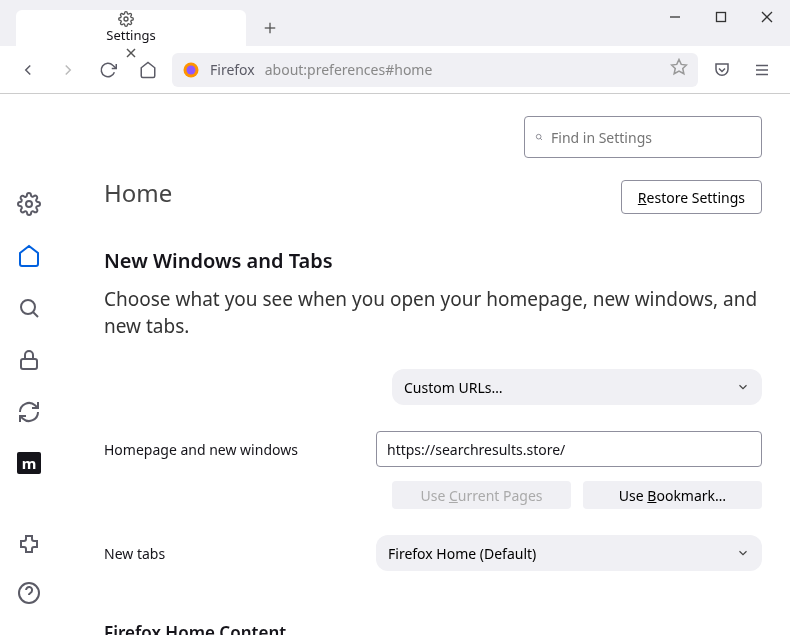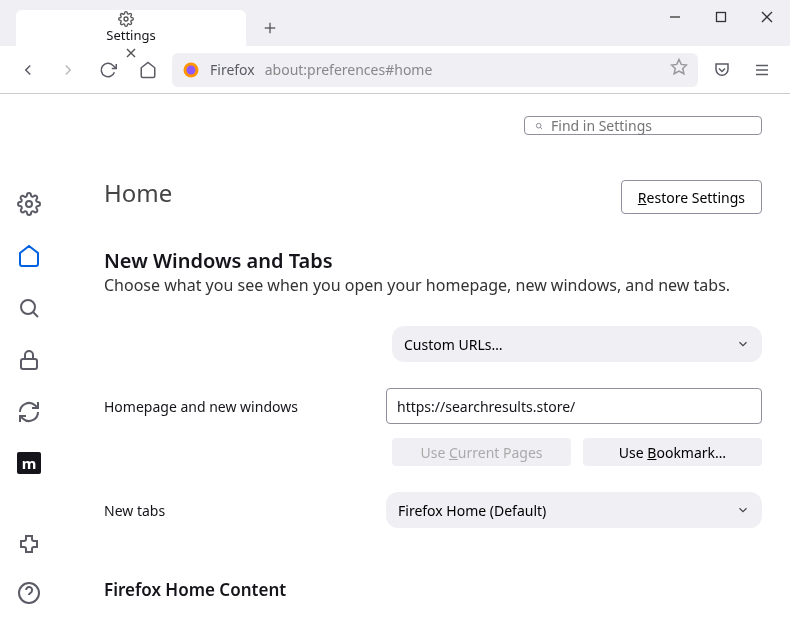--- a/index.html
+++ b/index.html
@@ -31,31 +31,31 @@
 
 .sidebar { width: 58px; display: flex; flex-direction: column; align-items: center; padding-top: 98px; gap: 28px; }
 .sideicon { width: 24px; height: 24px; color: #5b5b66; cursor: pointer; display: flex; align-items: center; justify-content: center; }
 .sideicon.active { color: #0060df; }
 .sideicon.mozilla { background: #15141a; color: #fff; width: 24px; height: 22px; font-weight: 700; font-size: 15px; border-radius: 2px; }
 
 .spacer-flex { flex: 1; }
 .sidebar-bottom { display:flex; flex-direction:column; gap:24px; padding-bottom:30px; align-items:center;}
 
 .main { flex: 1; padding: 22px 28px 0 46px; position: relative; }
-.searchbox { position: absolute; right: 28px; top: 22px; width: 238px; height: 19px; border: 1px solid #8f8f9d; border-radius: 4px; display: flex; align-items: center; padding: 0 10px; gap: 8px; }
+.searchbox { position: absolute; right: 28px; top: 22px; width: 238px; height: 42px; border: 1px solid #8f8f9d; border-radius: 4px; display: flex; align-items: center; padding: 0 10px; gap: 8px; }
 .searchbox svg { width: 14px; height: 14px; color: #5b5b66; }
 .searchbox input { border: none; outline: none; font-size: 14px; color: #5b5b66; flex:1; background:transparent; }
 .pagetitle { font-size: 24px; font-weight: 400; color: #444; margin-top: 60px; }
 .restore { position: absolute; right: 28px; top: 86px; height: 34px; border: 1px solid #8f8f9d; background:#fff; border-radius: 4px; padding: 0 16px; font-size: 14px; display:flex; align-items:center; cursor:pointer; }
 .restore .ul { text-decoration: underline; }
 
 .section-head { font-size: 20px; font-weight: 600; margin-top: 38px; color: #15141a; }
-.section-desc { font-size: 16px; color: #333; line-height: 1.4; }
-
-.row { display: flex; align-items: center; margin-top: 26px; gap: 14px; }
+.section-desc { font-size: 19px; color: #333; margin-top: 12px; line-height: 1.4; }
+
+.row { display: flex; align-items: center; margin-top: 26px; gap: 4px; }
 .row-label { width: 268px; font-size: 14px; color: #15141a; }
 .row-controls { flex: 1; display: flex; flex-direction: column; gap: 12px; }
 
 .select { height: 36px; background: #f0f0f4; border-radius: 12px; display: flex; align-items: center; padding: 0 12px; font-size: 14px; color: #000000; position: relative; cursor: pointer; }
 .select svg { position: absolute; right: 12px; width: 14px; height: 14px; color: #444; }
 .textinput { height: 36px; border: 1px solid #8f8f9d; border-radius: 4px; padding: 0 10px; font-size: 14px; color: #15141a; outline:none; width:100%; }
 .btnrow { display: flex; gap: 12px; }
 .btnsec { flex: 1; height: 28px; background: #f0f0f4; border-radius: 4px; font-size: 14px; display:flex; align-items:center; justify-content:center; cursor:pointer; }
 .btnsec.disabled { color: #aaa; }
 .btnsec .ul { text-decoration: underline; }

